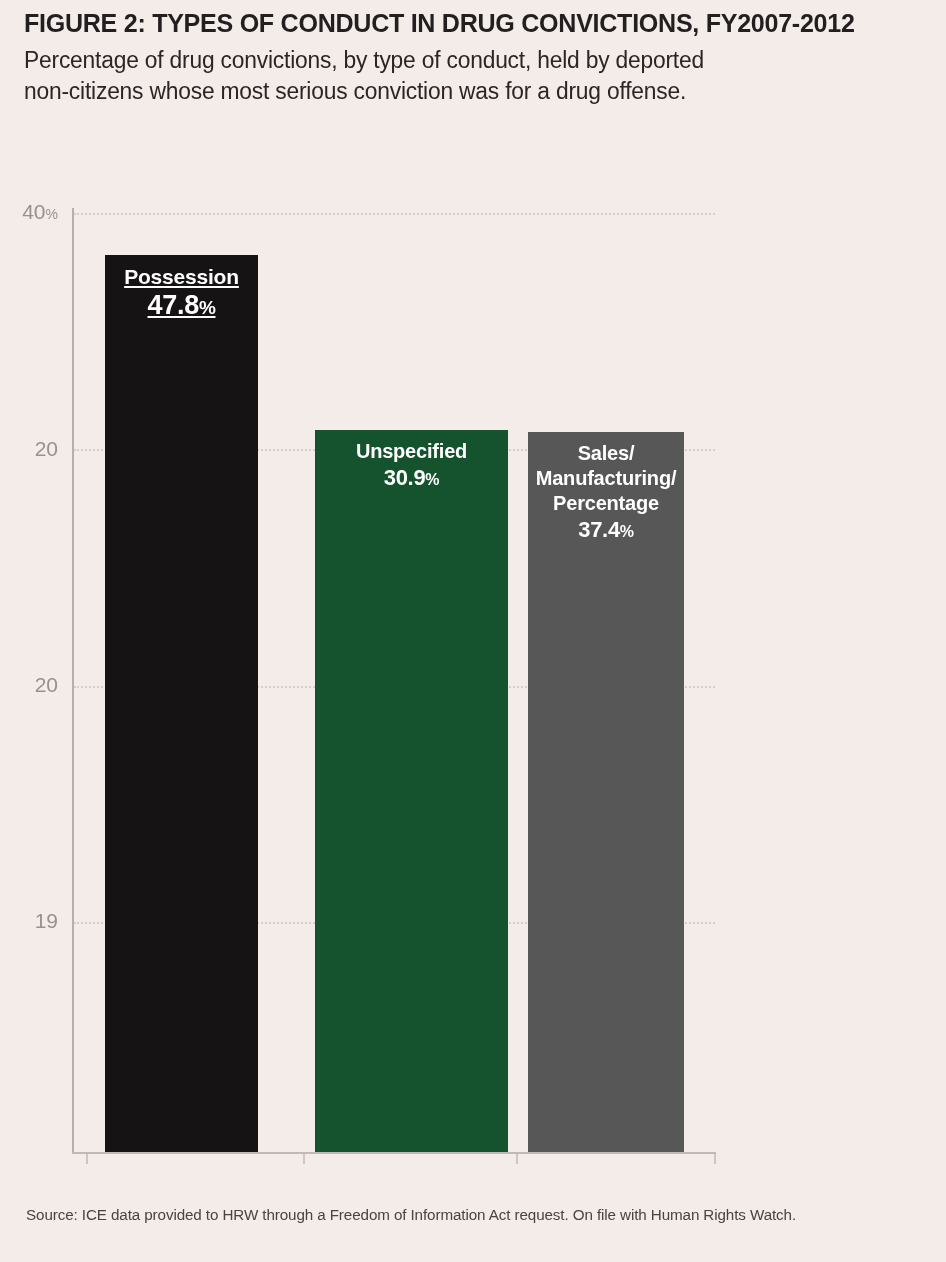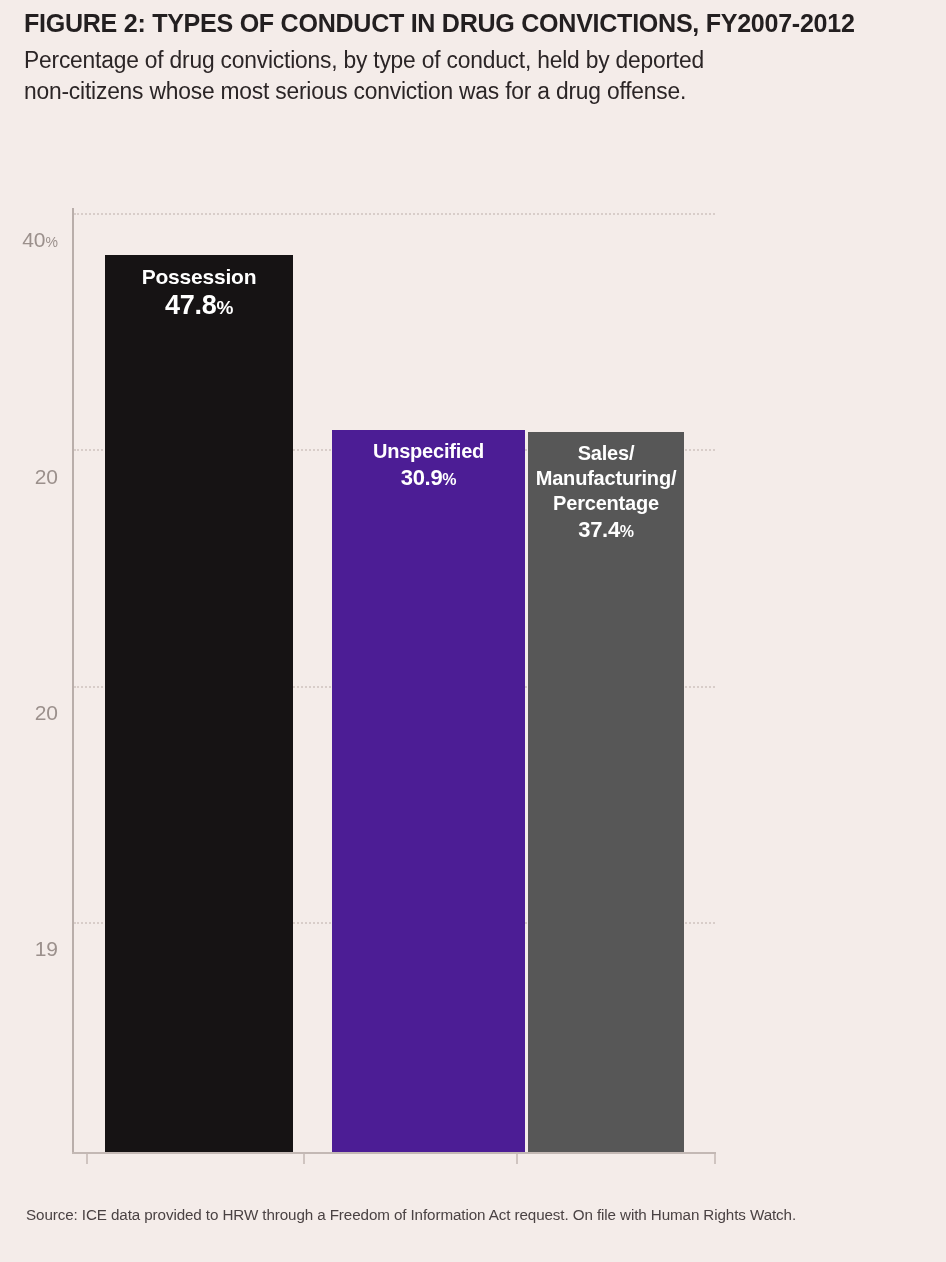--- a/index.html
+++ b/index.html
@@ -69,21 +69,20 @@
     background: #c3b8b4;
   }
   .tick-label {
     position: absolute;
     right: 0;
     width: 58px;
     text-align: right;
     font-size: 21px;
     color: #9b908c;
     letter-spacing: 0px;
-    margin-top: 28px;
   }
   .tick-label .pct { font-size: 14px; }
   .xtick {
     position: absolute;
     width: 2px;
     height: 10px;
     background: #cfc4c0;
     top: 1154px;
   }
   .bar-inner {
@@ -149,26 +148,26 @@
   <div class="tick-label" style="left:0px; top:200px;"><span>40</span><span class="pct">%</span></div>
   <div class="tick-label" style="left:0px; top:437px;">20</div>
   <div class="tick-label" style="left:0px; top:673px;">20</div>
   <div class="tick-label" style="left:0px; top:909px;">19</div>
 
   <div class="xtick" style="left:86px;"></div>
   <div class="xtick" style="left:303px;"></div>
   <div class="xtick" style="left:516px;"></div>
   <div class="xtick" style="left:714px;"></div>
 
-  <div class="bar-inner" style="left:105px; top:255px; width:188px; height:897px; background:#161314;">
+  <div class="bar-inner" style="left:105px; top:255px; width:153px; height:897px; background:#161314;text-decoration:underline;">
     <span class="bar-label">Possession</span>
     <span class="bar-value"><span>47.8</span><span class="pct">%</span></span>
   </div>
 
-  <div class="bar-inner" style="left:315px; top:430px; width:193px; height:722px; background:#4c1d95;margin-left:17px;">
+  <div class="bar-inner" style="left:315px; top:430px; width:193px; height:722px; background:#14532d;">
     <span class="bar-label bar-label-sm">Unspecified</span>
     <span class="bar-value bar-value-sm"><span>30.9</span><span class="pct">%</span></span>
   </div>
 
   <div class="bar-inner" style="left:528px; top:432px; width:156px; height:720px; background:#575757;">
     <span class="bar-label bar-label-sm">Sales/</span>
     <span class="bar-label bar-label-sm" style="padding-top:0;">Manufacturing/</span>
     <span class="bar-label bar-label-sm" style="padding-top:0;">Percentage</span>
     <span class="bar-value bar-value-sm"><span>37.4</span><span class="pct">%</span></span>
   </div>

